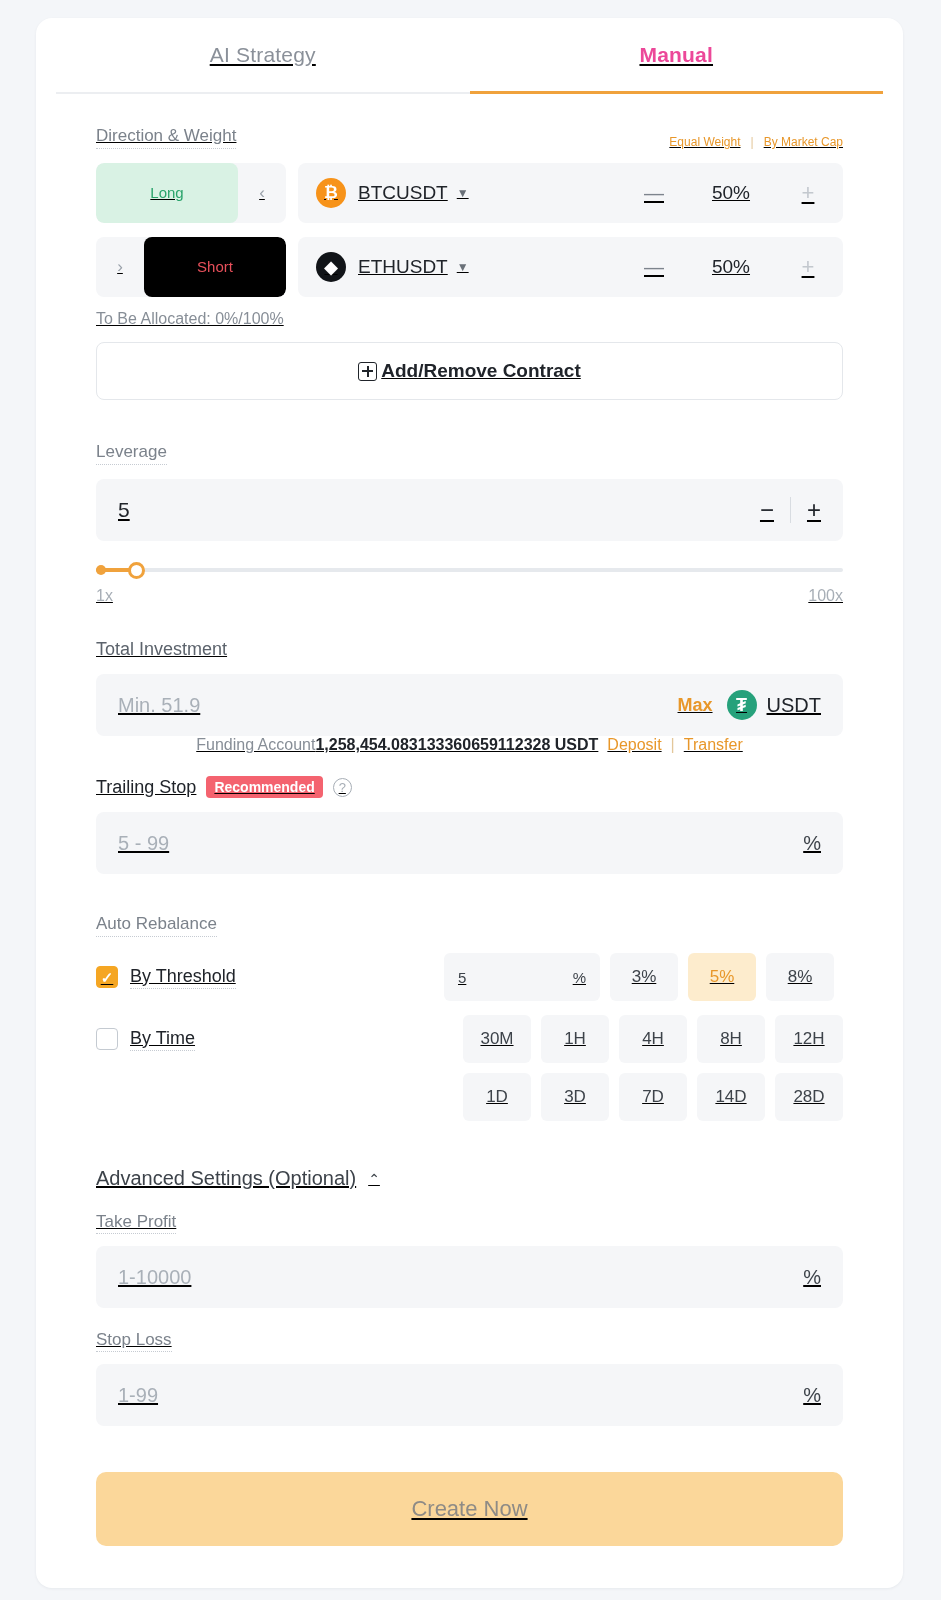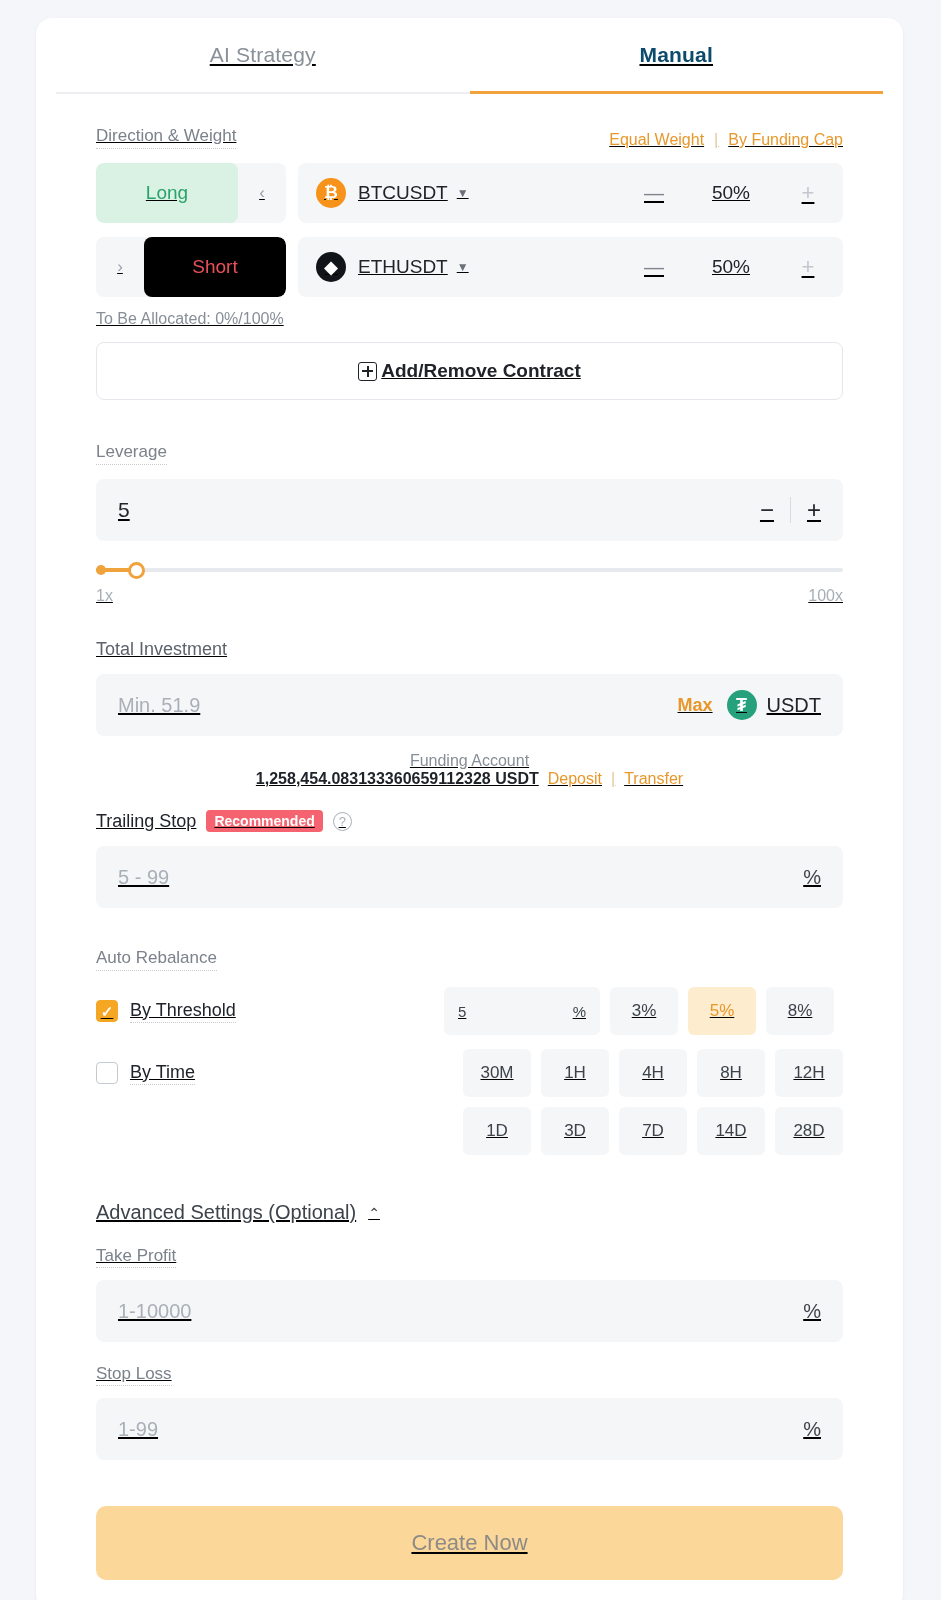--- a/index.html
+++ b/index.html
@@ -40,58 +40,58 @@
     flex: 1 1 50%;
     text-align: center;
     font-size: 21px;
     color: #8a9099;
     line-height: 74px;
     border-bottom: 2px solid #eceef1;
     cursor: pointer;
     letter-spacing: .2px;
   }
   .tab.active {
-    color: #0c4a6e;
+    color: #ec4899;
     font-weight: bold;
     border-bottom: 3px solid #f0a23c;
   }
 
   .body { padding: 0 60px 0 60px; }
 
   
   .sec-label {
     font-size: 17px;
     color: #7b828b;
     border-bottom: 1px dotted #c6cbd2;
     display: inline-block;
     padding-bottom: 2px;
   }
   .row-between { display: flex; align-items: flex-end; justify-content: space-between; }
 
-  .link-row { font-size: 16px; color: #e8972a; display: flex; align-items: center; gap: 10px; }
+  .link-row { font-size: 12px; color: #e8972a; display: flex; align-items: center; gap: 10px; }
   .link-row .sep { color: #e3c79a; }
   .link-row span.lk { cursor: pointer; }
 
   
   .pair-row { display: flex; gap: 12px; margin-top: 14px; }
   .dir-box {
     width: 190px;
     height: 60px;
     background: #f5f6f8;
     border-radius: 8px;
     display: flex;
     align-items: center;
     overflow: hidden;
   }
   .dir-pill {
     flex: 1;
     height: 60px;
     line-height: 60px;
     text-align: center;
-    font-size: 19px;
+    font-size: 15px;
     border-radius: 8px;
     cursor: pointer;
   }
   .dir-pill.long { background: #d9f2e4; color: #2aa36b; }
   .dir-pill.short { background: #000000; color: #e8505b; }
   .arrow-btn {
     width: 48px;
     height: 60px;
     line-height: 60px;
     text-align: center;
@@ -191,26 +191,24 @@
   .ph { font-size: 20px; color: #a9b0b8; }
   .max-lk { font-size: 18px; color: #e8972a; font-weight: bold; cursor: pointer; margin-right: 14px; }
   .usdt-badge { display: flex; align-items: center; gap: 10px; }
   .usdt-ico {
     width: 30px; height: 30px; border-radius: 50%; background: #26a17b;
     color: #fff; font-size: 18px; font-weight: bold; display: flex; align-items: center; justify-content: center;
   }
   .usdt-txt { font-size: 20px; color: #20242a; }
 
   .funding-row {
-    margin-top: 16px;
     display: flex;
     align-items: center;
     justify-content: center;
     font-size: 16px;
-    flex-direction: column;
   }
   .funding-label { color: #878e97; }
   .funding-right { display: flex; align-items: center; gap: 9px; }
   .funding-amount { color: #20242a; font-weight: bold; }
   .funding-right .sep { color: #e3c79a; }
   .funding-right .lk { color: #e8972a; cursor: pointer; }
 
   
   .ts-head { margin-top: 22px; display: flex; align-items: center; gap: 10px; }
   .ts-label { font-size: 18px; color: #20242a; }
@@ -297,21 +295,21 @@
       <div class="tab active">Manual</div>
     </div>
 
     <div class="body">
 
       <div class="row-between" style="margin-top:32px;">
         <span class="sec-label">Direction &amp; Weight</span>
         <span class="link-row">
           <span class="lk">Equal Weight</span>
           <span class="sep">|</span>
-          <span class="lk">By Funding Cap</span>
+          <span class="lk">By Market Cap</span>
         </span>
       </div>
 
       <div class="pair-row">
         <div class="dir-box">
           <div class="dir-pill long">Long</div>
           <div class="arrow-btn">‹</div>
         </div>
         <div class="sym-box">
           <span class="coin btc">₿</span>

